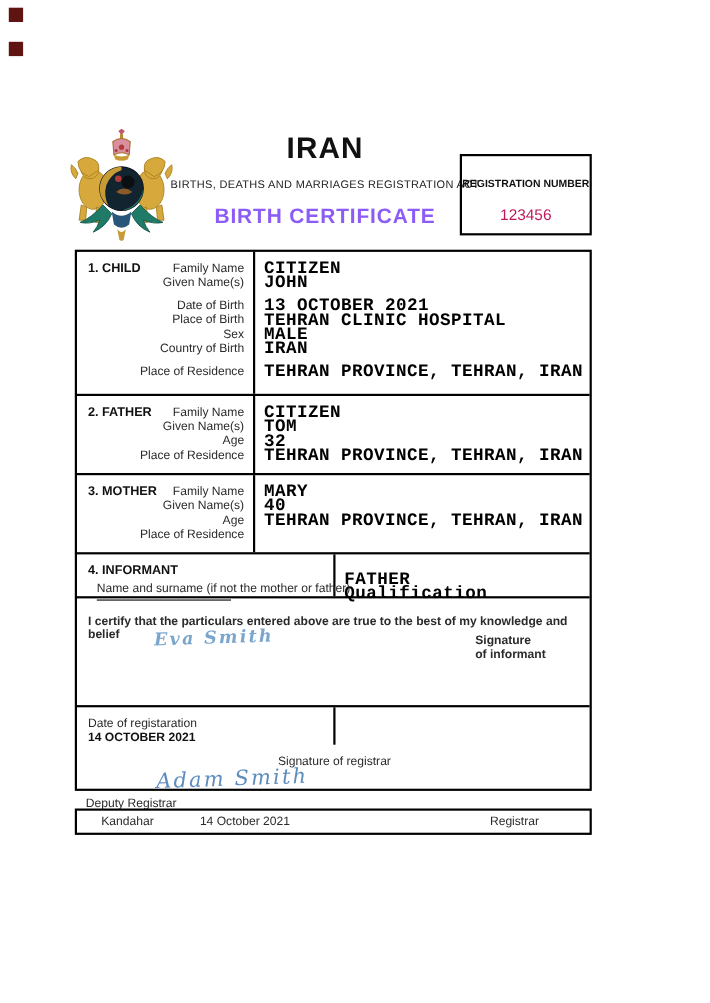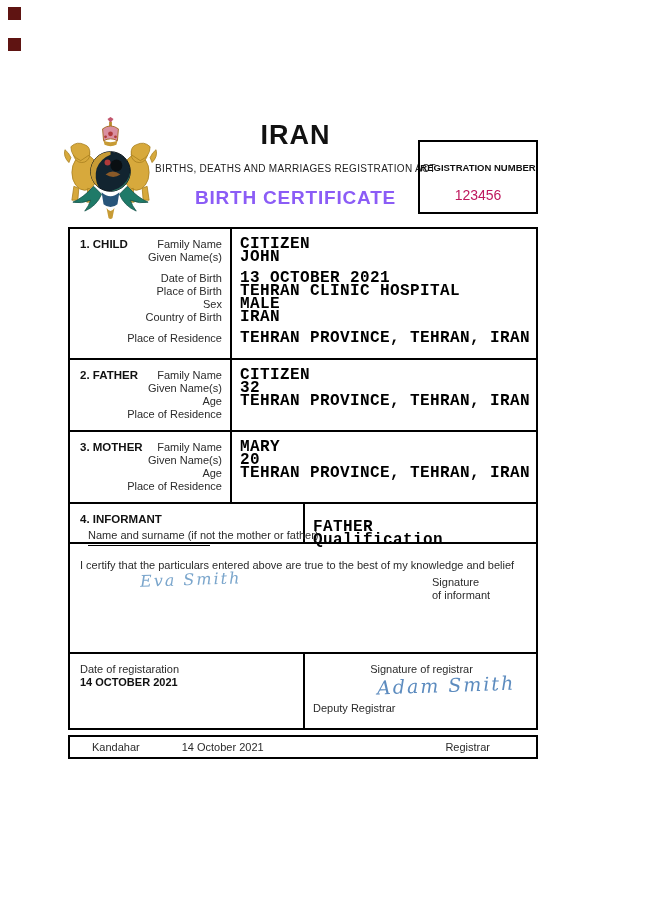--- a/index.html
+++ b/index.html
@@ -130,22 +130,22 @@
     letter-spacing: 0.4px;
     color: #000;
     white-space: nowrap;
   }
   .gap { margin-top: 8px; }
 
   .s-child { height: 131px; }
   .s-father { height: 72px; }
   .s-mother { height: 72px; }
   .s-informant { height: 40px; }
-  .s-certify { height: 110px; display: block; }
-  .s-registration { height: 74px; }
+  .s-certify { height: 99px; display: block; font-weight: bold; }
+  .s-registration { height: 74px; flex-direction: column; }
 
   
   .informant-hint {
     margin-top: 16px;
     margin-left: 8px;
     font-size: 11px;
     color: #2b2b2b;
     white-space: nowrap;
     text-align: center;
   }
@@ -324,38 +324,39 @@
         <div class="sect-heading">2. FATHER</div>
         <div class="labels">
           <div class="row">Family Name</div>
           <div class="row">Given Name(s)</div>
           <div class="row">Age</div>
           <div class="row">Place of Residence</div>
         </div>
       </div>
       <div class="sect-right">
         <div class="value-row">CITIZEN</div>
+        <div class="value-row">TOM</div>
         <div class="value-row">32</div>
         <div class="value-row">TEHRAN PROVINCE, TEHRAN, IRAN</div>
       </div>
     </div>
 
     <div class="sect s-mother">
       <div class="sect-left">
         <div class="sect-heading">3. MOTHER</div>
         <div class="labels">
           <div class="row">Family Name</div>
           <div class="row">Given Name(s)</div>
           <div class="row">Age</div>
           <div class="row">Place of Residence</div>
         </div>
       </div>
       <div class="sect-right">
         <div class="value-row">MARY</div>
-        <div class="value-row">20</div>
+        <div class="value-row">40</div>
         <div class="value-row">TEHRAN PROVINCE, TEHRAN, IRAN</div>
       </div>
     </div>
 
     <div class="sect s-informant">
       <div class="sect-left">
         <div class="sect-heading">4. INFORMANT</div>
         <div class="informant-hint">Name and surname (if not the mother or father)</div>
         <div class="informant-underline"></div>
       </div>

